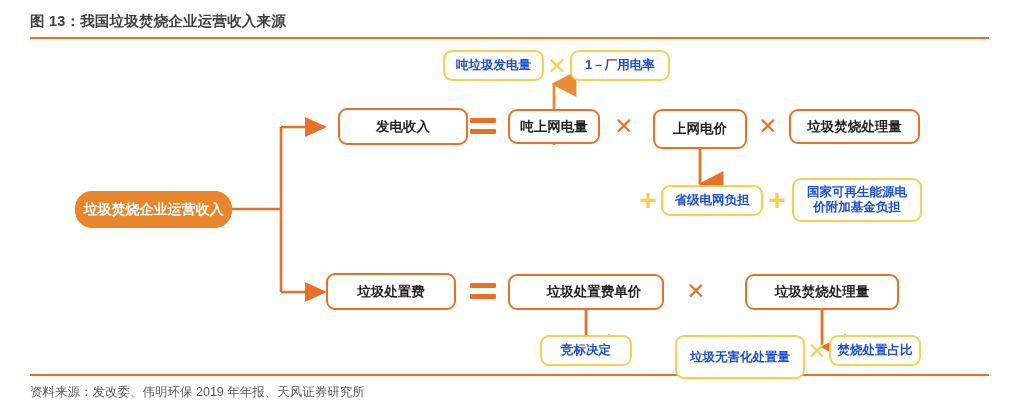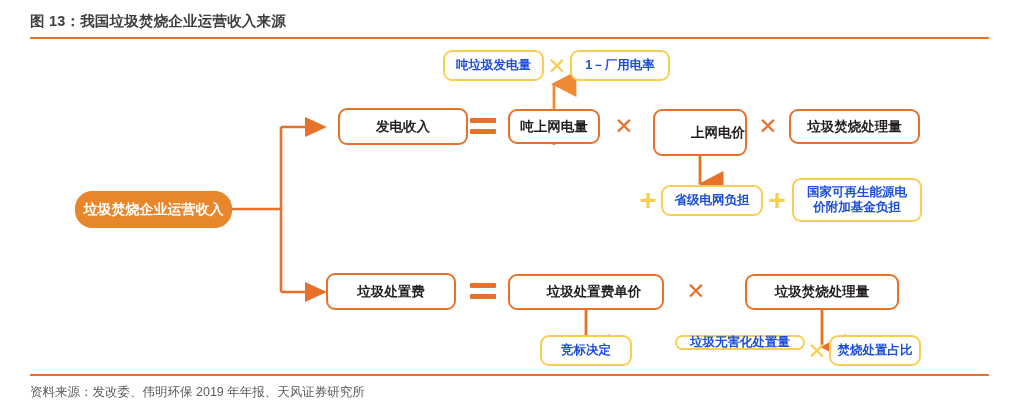--- a/index.html
+++ b/index.html
@@ -122,21 +122,21 @@
       <i></i>
         <i></i>
     </div>
 
     <div class="node orange" style="left:508px;top:70px;width:92px;height:35px;">
       <span class="lbl">吨上网电量</span>
     </div>
 
     <div class="op op-times dark" style="left:613px;top:78px;width:22px;height:18px;color:#e8712a;">✕</div>
 
-    <div class="node orange" style="left:653px;top:70px;width:94px;height:47px;justify-content:flex-end;">
+    <div class="node orange" style="left:653px;top:70px;width:94px;height:40px;">
       <span class="lbl">上网电价</span>
     </div>
 
     <div class="op op-times dark" style="left:757px;top:78px;width:22px;height:18px;color:#e8712a;">✕</div>
 
     <div class="node orange" style="left:789px;top:70px;width:131px;height:35px;">
       <span class="lbl">垃圾焚烧处理量</span>
     </div>
 
     <div class="node root" style="left:75px;top:152px;width:157px;height:37px;border-radius:17px;">
@@ -173,21 +173,21 @@
     <div class="op op-times dark" style="left:685px;top:243px;width:22px;height:18px;color:#e8712a;">✕</div>
 
     <div class="node orange" style="left:745px;top:235px;width:154px;height:36px;">
       <span class="lbl">垃圾焚烧处理量</span>
     </div>
 
     <div class="node yellow" style="left:540px;top:296px;width:92px;height:31px;">
       <span class="lbl">竞标决定</span>
     </div>
 
-    <div class="node yellow" style="left:675px;top:296px;width:130px;height:15px;">
+    <div class="node yellow" style="left:675px;top:296px;width:130px;height:44px;">
       <span class="lbl">垃圾无害化处置量</span>
     </div>
 
     <div class="op op-times" style="left:806px;top:303px;width:22px;height:18px;color:#f8cf53;">✕</div>
 
     <div class="node yellow" style="left:829px;top:296px;width:92px;height:31px;">
       <span class="lbl">焚烧处置占比</span>
     </div>
 
   </div>

